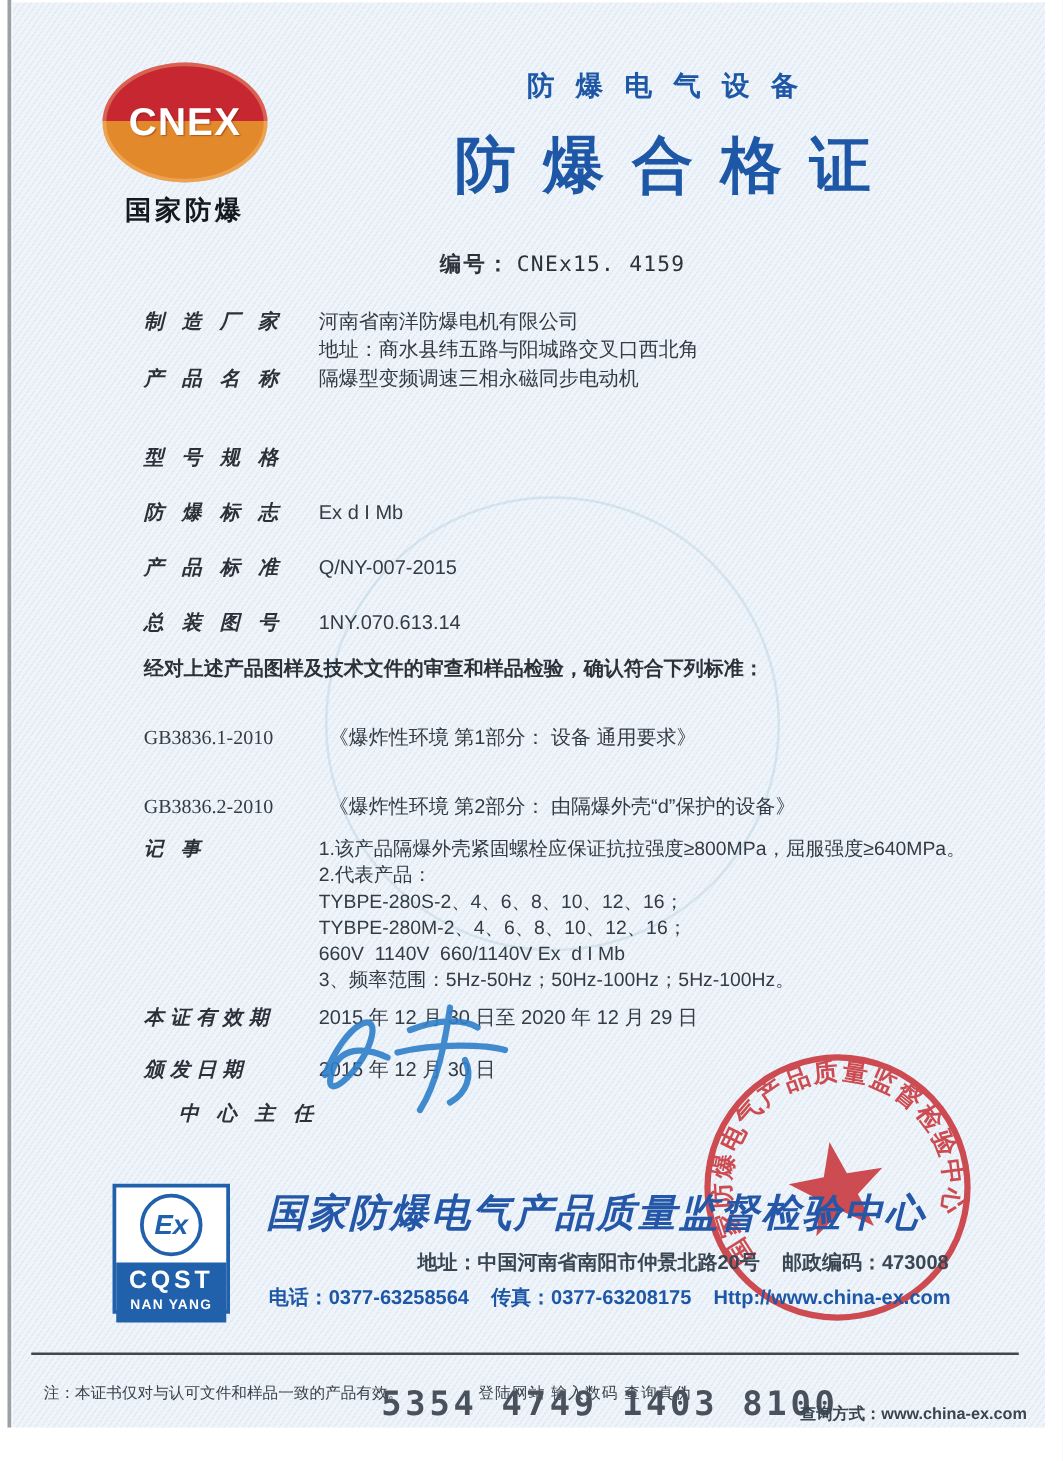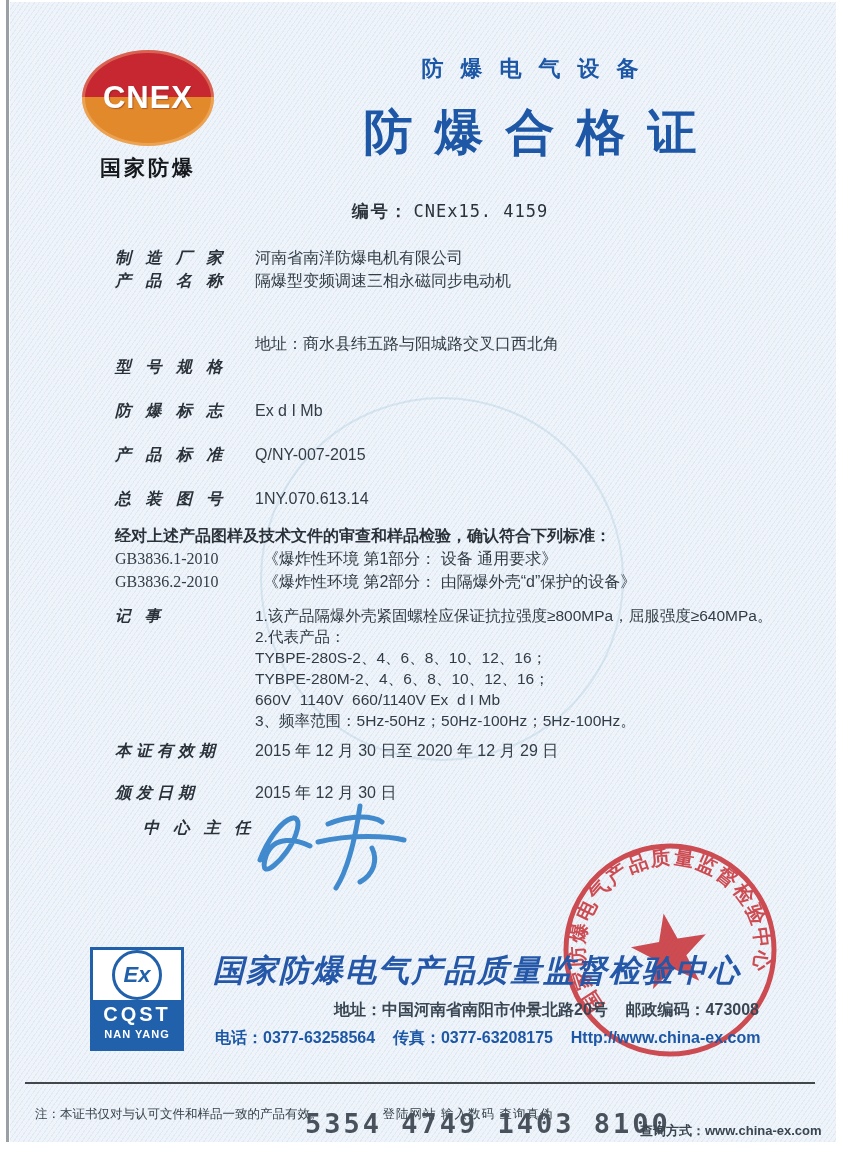--- a/index.html
+++ b/index.html
@@ -28,35 +28,35 @@
   .serial .s-lbl{font-weight:bold;letter-spacing:2px;}
   .serial .s-val{font-family:"DejaVu Sans Mono",monospace;letter-spacing:1px;}
   
   .fields{position:absolute;left:105px;top:244px;width:690px;}
   .row{display:flex;line-height:23px;font-size:16px;}
   .lbl{flex:none;width:140px;letter-spacing:5px;font-weight:bold;color:#2b3139;font-style:italic;}
   .val{white-space:pre;color:#333c46;}
   .mb-lg{margin-bottom:40px;} .mb-md{margin-bottom:21px;}
   .standards{margin-top:14px;line-height:23px;font-size:16px;color:#333c46;}
   .standards .intro{font-weight:bold;color:#2b3139;}
-  .std-row{display:flex;}
+  .std-row{display:flex;margin-top:32px;}
   .std-code{flex:none;width:148px;font-family:"Liberation Serif",serif;}
   .remarks{margin-top:12px;display:flex;font-size:15.5px;line-height:21px;}
   .remarks .lines{color:#333c46;}
   .remarks .lines div{white-space:pre;}
   .dates{margin-top:8px;}
   .dates .row{line-height:23px;}
   .mt-issue{margin-top:19px;} .mt-dir{margin-top:12px;margin-left:28px;}
   
   .signature{position:absolute;left:222px;top:788px;pointer-events:none;}
   .seal{position:absolute;left:545px;top:833px;transform:rotate(-10deg);opacity:.88;pointer-events:none;}
   
   .badge{position:absolute;left:80px;top:945px;width:94px;height:104px;border:3px solid #2160ab;
          background:#fff;box-sizing:border-box;text-align:center;}
-  .badge-top{height:50px;display:flex;align-items:center;justify-content:center;}
+  .badge-top{height:60px;display:flex;align-items:center;justify-content:center;}
   .badge-circle{width:44px;height:44px;border:3px solid #2160ab;border-radius:50%;
                 display:flex;align-items:center;justify-content:center;
                 color:#2160ab;font-size:22px;font-weight:bold;font-style:italic;}
   .badge-bottom{height:48px;background:#2160ab;color:#fff;padding-top:3px;box-sizing:border-box;}
   .badge-org{font-size:20px;letter-spacing:3px;font-weight:bold;}
   .badge-city{font-size:11px;letter-spacing:1px;font-weight:bold;margin-top:2px;}
   .agency-name{position:absolute;left:203px;top:948px;font-size:31px;font-weight:bold;font-style:italic;
                color:#2457a8;letter-spacing:2px;white-space:nowrap;}
   .agency-address{position:absolute;left:292px;top:998px;font-size:16px;font-weight:bold;color:#3a4654;white-space:pre;margin-left:32px;}
   .agency-contact{position:absolute;left:205px;top:1026px;font-size:16px;font-weight:bold;color:#1d57a5;white-space:pre;}
@@ -92,27 +92,27 @@
   <div class="serial">
     <span class="s-lbl">编号：</span>
     <span class="s-val">CNEx15. 4159</span>
   </div>
 
   <div class="fields">
     <div class="row">
       <span class="lbl">制 造 厂 家</span>
       <span class="val">河南省南洋防爆电机有限公司</span>
     </div>
+    <div class="row">
+      <span class="lbl"></span>
+      <span class="val">地址：商水县纬五路与阳城路交叉口西北角</span>
+    </div>
     <div class="row mb-lg">
       <span class="lbl">产 品 名 称</span>
       <span class="val">隔爆型变频调速三相永磁同步电动机</span>
-    </div>
-    <div class="row">
-      <span class="lbl"></span>
-      <span class="val">地址：商水县纬五路与阳城路交叉口西北角</span>
     </div>
     <div class="row mb-md">
       <span class="lbl">型 号 规 格</span>
     </div>
     <div class="row mb-md">
       <span class="lbl">防 爆 标 志</span>
       <span class="val">Ex d I Mb</span>
     </div>
     <div class="row mb-md">
       <span class="lbl">产 品 标 准</span>

